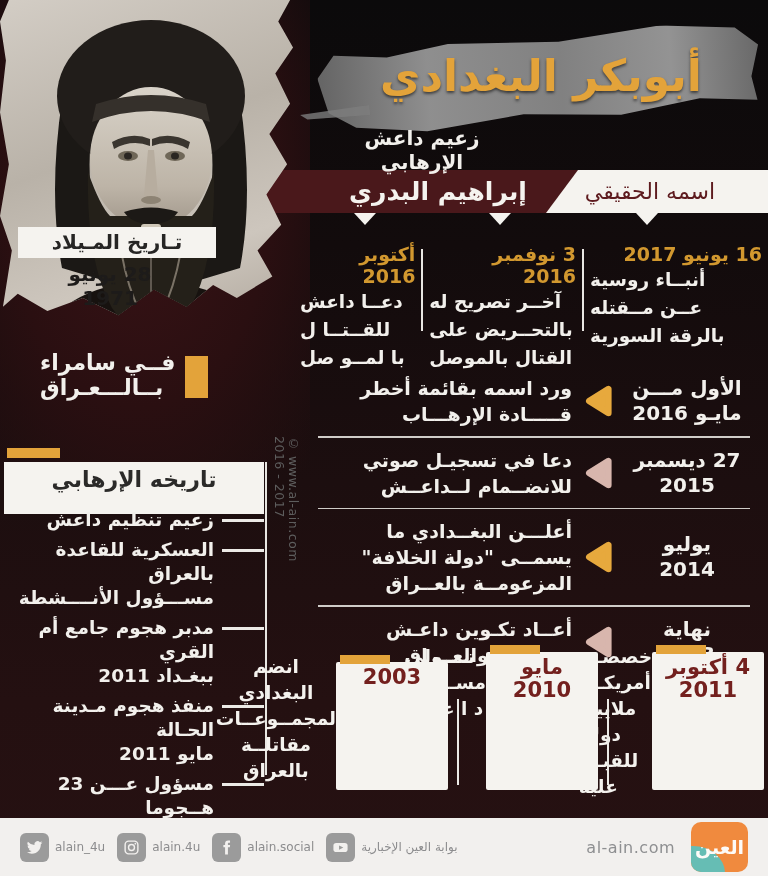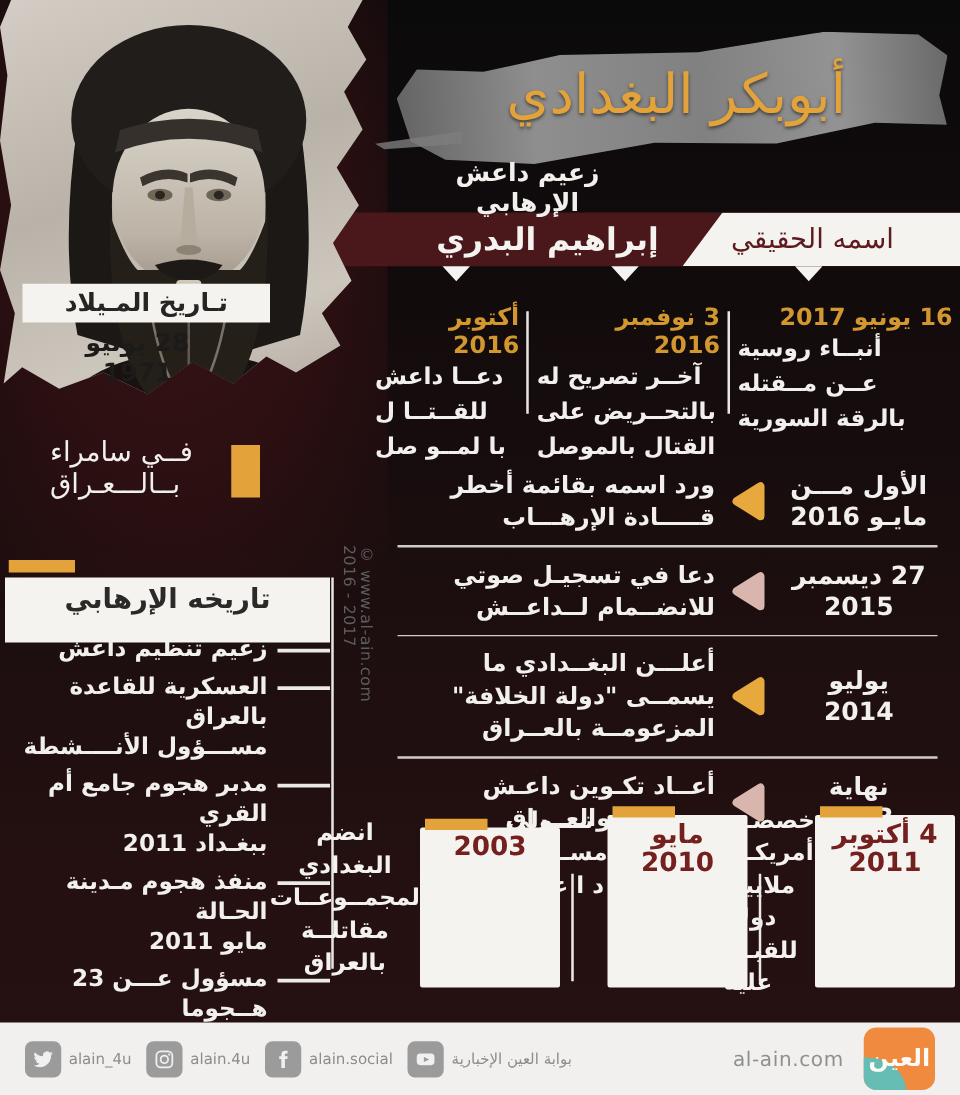--- a/index.html
+++ b/index.html
@@ -23,21 +23,21 @@
   .birth-date{position:absolute;left:40px;top:262px;width:140px;color:#1d1b1a;font-size:20px;
     font-weight:bold;text-align:center;z-index:6;}
   
   .brush{position:absolute;left:318px;top:34px;width:442px;height:92px;transform:rotate(-4deg);
     background:linear-gradient(90deg,#6c6c6c,#9a9a9a 25%,#8b8b8b 55%,#9f9f9f 80%,#717171);
     clip-path:polygon(0 32%,4% 8%,16% 14%,30% 4%,55% 10%,78% 0,95% 8%,100% 28%,98% 62%,99% 88%,86% 82%,68% 94%,46% 86%,24% 97%,8% 88%,2% 70%);
     opacity:.92;}
   .brush-tail{position:absolute;left:300px;top:108px;width:70px;height:10px;background:#7d7d7d;
     transform:rotate(-5deg);clip-path:polygon(0 40%,100% 0,100% 100%,10% 90%);opacity:.8;}
   .main-title{position:absolute;left:322px;top:50px;width:438px;text-align:center;
-    color:#e3a33a;font-size:44px;font-weight:normal;letter-spacing:1px;z-index:3;
+    color:#e3a33a;font-size:44px;font-weight:bold;letter-spacing:1px;z-index:3;
     text-shadow:0 2px 3px rgba(0,0,0,.55);}
   .subtitle{position:absolute;left:326px;top:126px;width:192px;text-align:center;color:#f2f0ec;
     font-size:20px;font-weight:bold;z-index:3;}
   
   .band{position:absolute;left:250px;top:170px;width:518px;height:43px;background:#4a181b;z-index:2;}
   .band-value{position:absolute;left:88px;top:0;width:200px;height:43px;line-height:43px;
     text-align:center;color:#f5f3ef;font-size:25px;font-weight:bold;}
   .band-label{position:absolute;right:0;top:0;width:222px;height:43px;background:#f5f3ef;
     clip-path:polygon(32px 0,100% 0,100% 100%,0 100%);}
   .band-label span{display:block;height:38px;line-height:43px;text-align:center;
@@ -47,21 +47,21 @@
   .tri.t1{left:636px;} .tri.t2{left:489px;} .tri.t3{left:354px;}
   
   .top-cols{position:absolute;left:300px;top:243px;width:462px;display:flex;gap:6px;z-index:2;}
   .tcol{display:flex;flex-direction:column;gap:2px;}
   .tcol.c1{width:176px;} .tcol.c2{width:150px;} .tcol.c3{width:118px;}
   .tcol .tdate{color:#d2982f;font-size:19px;font-weight:bold;text-align:right;padding-left:6px;}
   .tcol .tline{color:#f2f0ec;font-size:18.5px;font-weight:bold;line-height:26px;text-align:left;}
   .tdiv{width:2px;height:82px;background:#e8e6e2;align-self:flex-start;margin-top:6px;}
   
   .birthplace{position:absolute;left:40px;top:350px;width:140px;text-align:left;z-index:5;}
-  .birthplace div{color:#f2f0ec;font-size:22px;font-weight:normal;line-height:25px;text-align:left;}
+  .birthplace div{color:#f2f0ec;font-size:22px;font-weight:bold;line-height:25px;text-align:left;}
   .gold-bar{position:absolute;left:185px;top:356px;width:23px;height:42px;background:#e3a33a;z-index:5;}
   
   .hist-tab{position:absolute;left:7px;top:448px;width:53px;height:10px;background:#e3a33a;}
   .hist-banner{position:absolute;left:4px;top:462px;width:260px;height:52px;background:#f5f3ef;
     color:#2b2a29;font-size:22px;font-weight:bold;text-align:center;line-height:36px;}
   .hist-vline{position:absolute;left:265px;top:462px;width:2px;height:313px;background:#e8e6e2;}
   .hist-list{position:absolute;left:4px;top:508px;width:262px;display:flex;flex-direction:column;gap:6px;}
   .hist-item{position:relative;padding-right:52px;text-align:right;}
   .hist-item .hline{color:#f2f0ec;font-size:18.5px;font-weight:bold;line-height:24px;}
   .hist-item .tick{position:absolute;right:2px;top:11px;width:42px;height:2.5px;background:#eceae6;}

